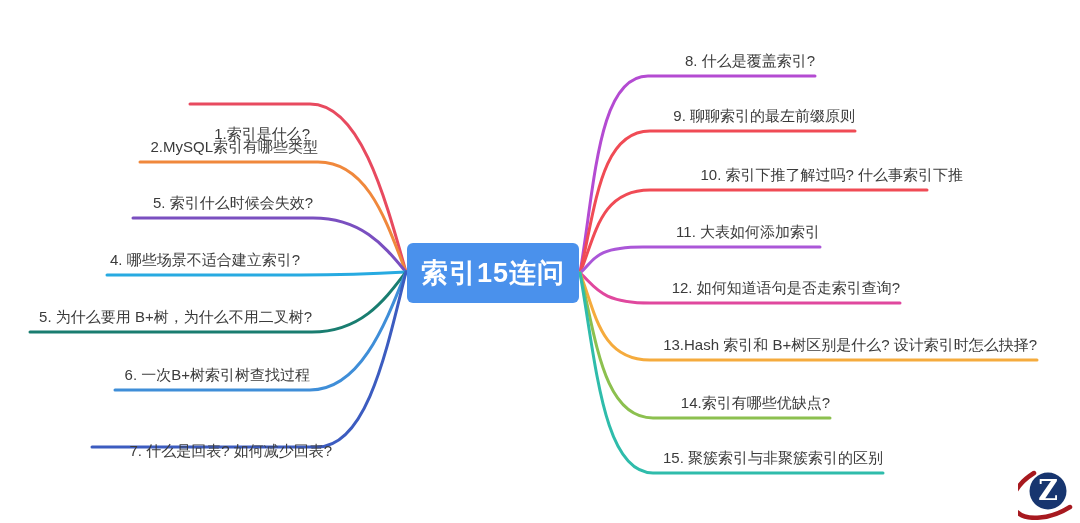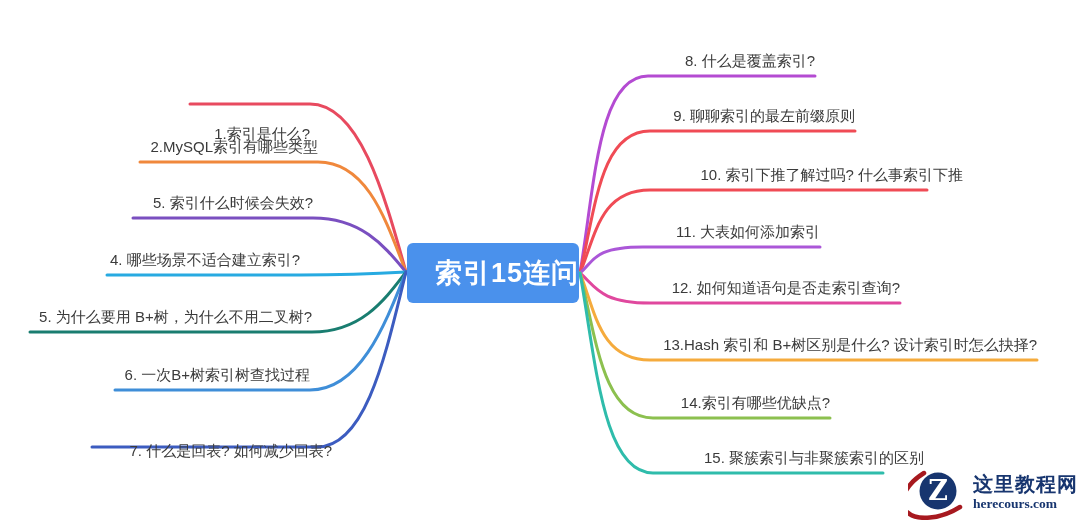--- a/index.html
+++ b/index.html
@@ -9,21 +9,21 @@
   }
   #branch-svg{position:absolute;left:0;top:0;width:1080px;height:523px;}
   .branch-label{
     position:absolute;height:22px;line-height:22px;text-align:right;
     white-space:nowrap;font-size:15px;color:var(--label-color,#3b3b3b);
     cursor:default;
   }
   .center-node{
     position:absolute;left:407px;top:243px;width:172px;height:60px;
     background:var(--center-bg,#4a91ec);color:var(--center-fg,#fff);
-    border-radius:6px;display:flex;align-items:center;justify-content:flex-end;
+    border-radius:6px;display:flex;align-items:center;justify-content:center;
     font-size:27px;font-weight:bold;letter-spacing:1px;
   }
   .logo{
     position:absolute;right:2px;bottom:3px;display:flex;align-items:center;gap:5px;
   }
   .logo-mark{width:60px;height:54px;display:block;}
   .logo-text{display:flex;flex-direction:column;align-items:flex-start;line-height:1.05;}
   .logo-title{
     font-size:20px;font-weight:bold;color:var(--navy,#17356f);letter-spacing:1px;
   }
@@ -63,32 +63,28 @@
       <div class="branch-label" style="left: 30px; width: 282px; top: 306px;">5. 为什么要用 B+树，为什么不用二叉树?</div>
       <div class="branch-label" style="left: 115px; width: 195px; top: 364px;">6. 一次B+树索引树查找过程</div>
       <div class="branch-label" style="left: 107px; width: 225px; top: 421px; margin-top: 19px;">7. 什么是回表? 如何减少回表?</div>
       <div class="branch-label" style="left: 648px; width: 167px; top: 50px;">8. 什么是覆盖索引?</div>
       <div class="branch-label" style="left: 650px; width: 205px; top: 105px;">9. 聊聊索引的最左前缀原则</div>
       <div class="branch-label" style="left: 650px; width: 277px; top: 164px; margin-left: 36px;">10. 索引下推了解过吗? 什么事索引下推</div>
       <div class="branch-label" style="left: 643px; width: 177px; top: 221px;">11. 大表如何添加索引</div>
       <div class="branch-label" style="left: 650px; width: 250px; top: 277px;">12. 如何知道语句是否走索引查询?</div>
       <div class="branch-label" style="left: 650px; width: 387px; top: 334px;">13.Hash 索引和 B+树区别是什么? 设计索引时怎么抉择?</div>
       <div class="branch-label" style="left: 653px; width: 177px; top: 392px;">14.索引有哪些优缺点?</div>
-      <div class="branch-label" style="left: 653px; width: 230px; top: 447px; margin-left: 41px;">15. 聚簇索引与非聚簇索引的区别</div>
+      <div class="branch-label" style="left: 653px; width: 230px; top: 447px;">15. 聚簇索引与非聚簇索引的区别</div>
     </div>
 
   <div class="center-node">
     <span>索引15连问</span>
   </div>
 
   <div class="logo">
     <svg class="logo-mark" viewBox="0 0 60 54" xmlns="http://www.w3.org/2000/svg">
       <path id="logo-swoosh" d="M 16,7 A 25,14 -25 1 0 52,41" fill="none" stroke="#a7191f" stroke-width="4.5" stroke-linecap="round"></path>
       <circle id="logo-circle" cx="30" cy="25" r="18.5" fill="#17356f"></circle>
       <text id="logo-z" x="30" y="34" text-anchor="middle" fill="#ffffff" font-family="DejaVu Serif, Liberation Serif, serif" font-size="27" font-weight="bold">Z</text>
     </svg>
-    <div class="logo-text">
-      <span class="logo-title">这里教程网</span>
-      <span class="logo-domain">herecours.com</span>
-    </div>
   </div>
 
 </div>
 
 </body></html>

